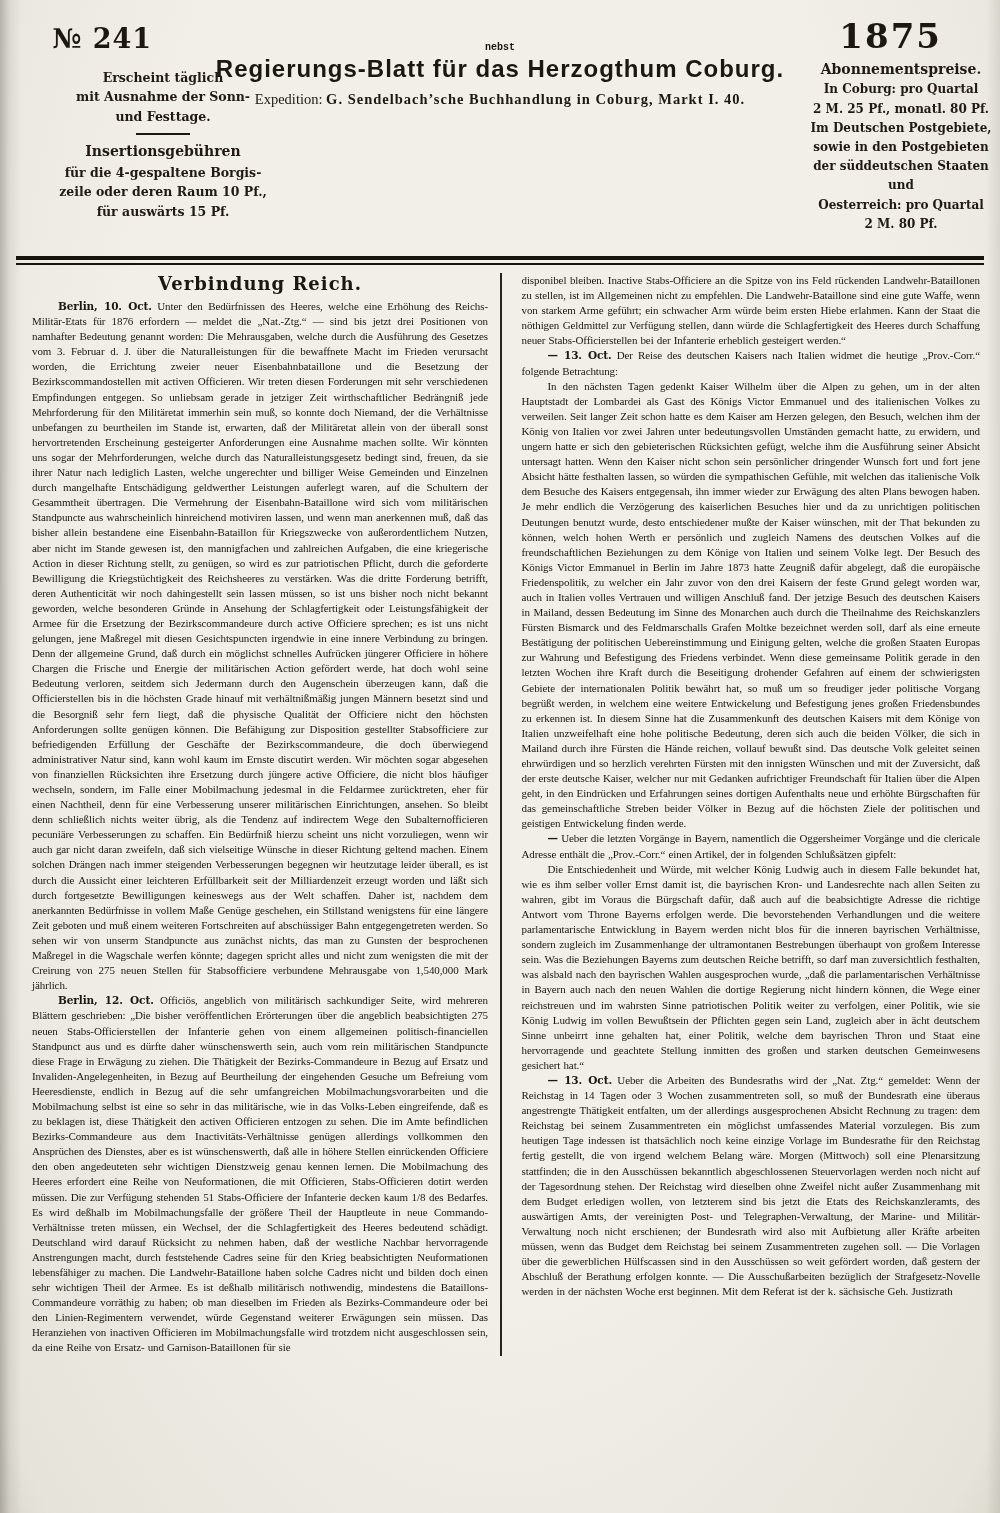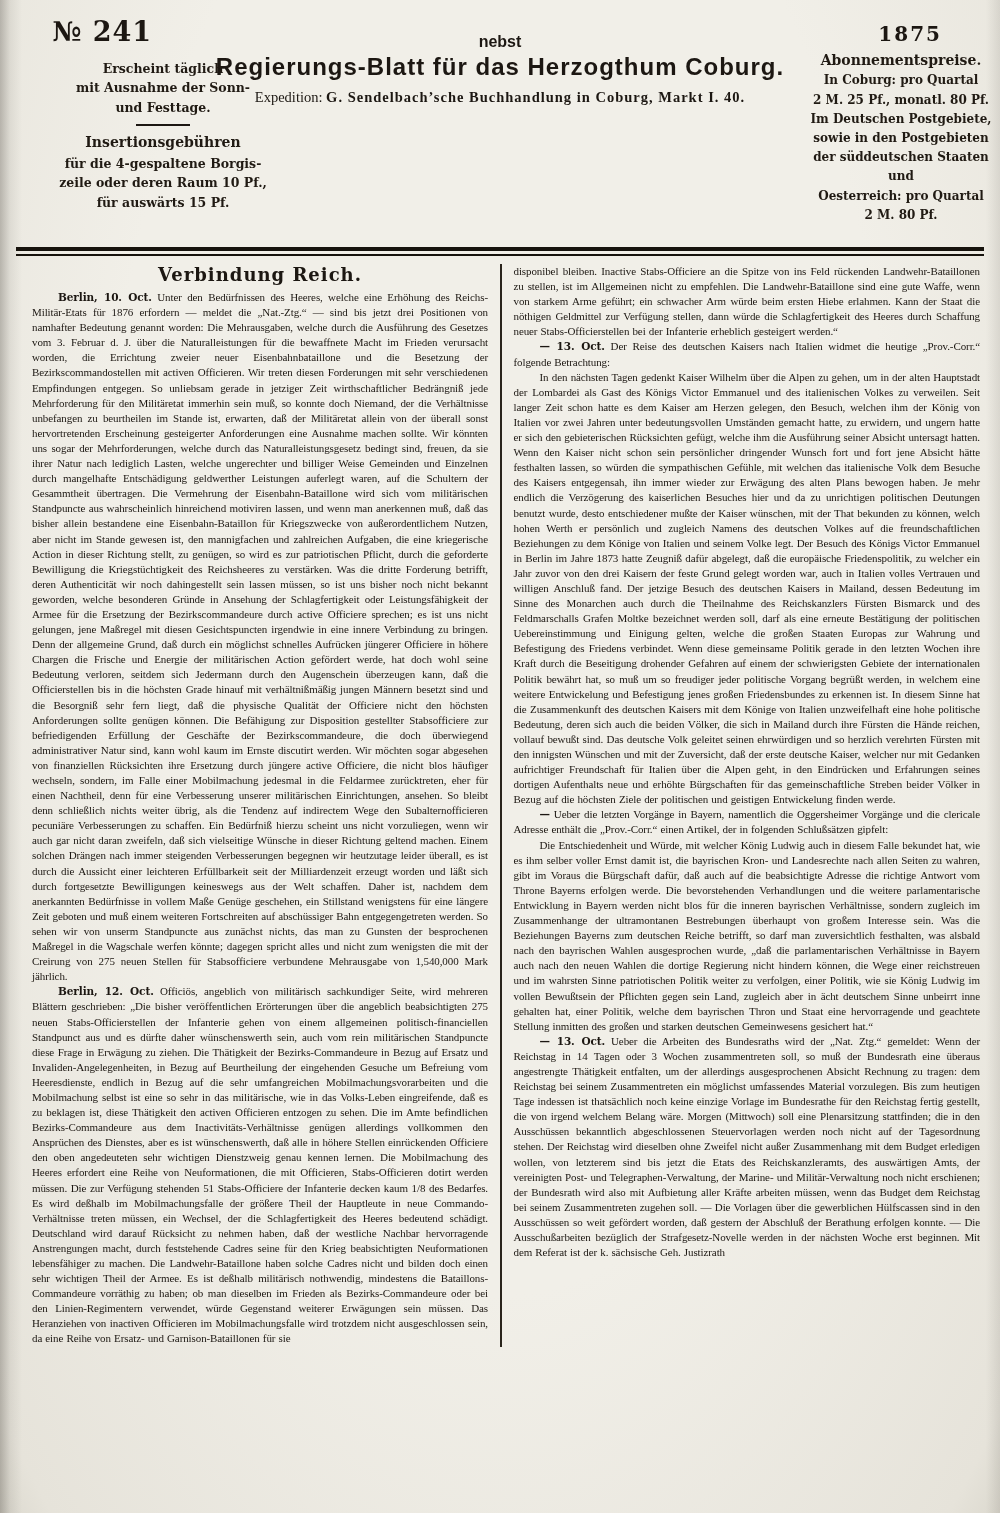--- a/index.html
+++ b/index.html
@@ -16,53 +16,53 @@
     font-family:"Liberation Serif", serif;
   }
   
   .topline{
     display:flex;justify-content:space-between;align-items:baseline;
     padding:16px 58px 0 52px;
     font-family:"DejaVu Serif", serif;font-weight:bold;
   }
   .issue{font-size:27px;letter-spacing:1px;}
   .dateline{font-size:23px;letter-spacing:1px;margin-left:40px;}
-  .year{font-size:20px;letter-spacing:2px;}
+  .year{font-size:34px;letter-spacing:2px;}
   
   .masthead{position:relative;height:204px;margin-top:2px;}
   .notice{
     position:absolute;text-align:center;font-weight:bold;
     font-family:"DejaVu Serif", serif;color:#201a13;
   }
   .left-notice{left:48px;top:26px;width:230px;font-size:12.5px;line-height:1.55;}
   .right-notice{right:6px;top:16px;width:186px;font-size:12px;line-height:1.6;}
   .notice-head{font-size:14px;}
   .mini-rule{width:54px;border-top:2px solid #1c1712;margin:7px auto 6px;}
   .mast-center{text-align:center;}
   .title{
     font-family:"DejaVu Serif", serif;font-weight:bold;
     font-size:84px;line-height:1.45;letter-spacing:2px;
     white-space:nowrap;
   }
-  .nebst{font-family:Liberation Sans, sans-serif;font-weight:bold;font-size:16px;margin-top:-16px;}
+  .nebst{font-family:Liberation Mono, monospace;font-weight:bold;font-size:10px;margin-top:-16px;}
   .subtitle{
     font-family:Liberation Sans, sans-serif;font-weight:bold;
     font-size:24px;letter-spacing:1px;margin-top:2px;white-space:nowrap;
   }
   .expedition{font-size:14.5px;margin-top:8px;}
   .expedition .exp-val{font-weight:bold;letter-spacing:1px;}
   .mast-rule{
     margin:10px 16px 0 16px;height:3px;
     border-top:4px solid #17130d;border-bottom:2px solid #17130d;
   }
   
   .columns{display:flex;align-items:stretch;padding:8px 20px 0 32px;}
   .col{box-sizing:border-box;}
   .col.left{width:468px;padding-right:12px;}
-  .col.right{flex:1;padding-left:12px;}
+  .col.right{flex:1;padding-left:20px;}
   .col-divider{width:1.5px;background:#2a241c;}
   .section-heading{
     font-family:"DejaVu Serif", serif;font-weight:bold;
     font-size:18px;text-align:center;margin:0 0 5px 0;letter-spacing:1px;
   }
   .para{
     margin:0;text-indent:26px;text-align:justify;
     font-size:11px;line-height:15.1px;letter-spacing:-0.1px;
     word-spacing:0.5px;
   }

